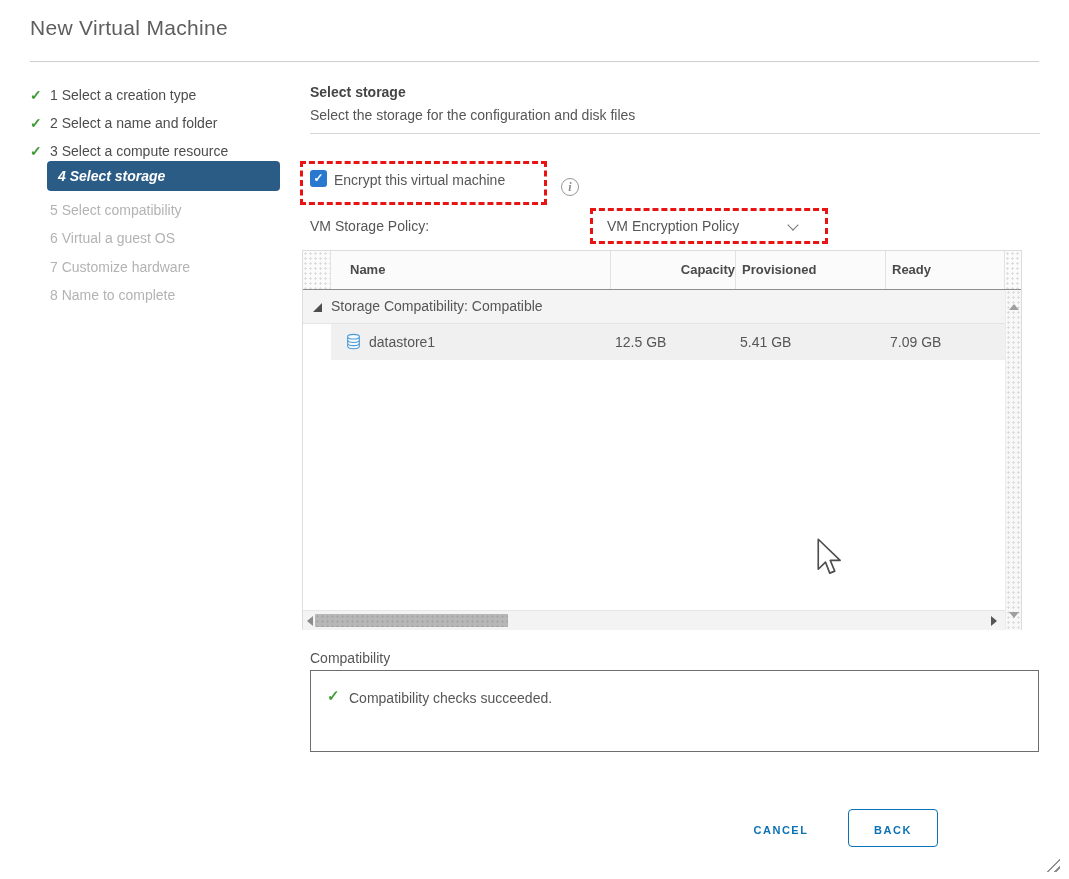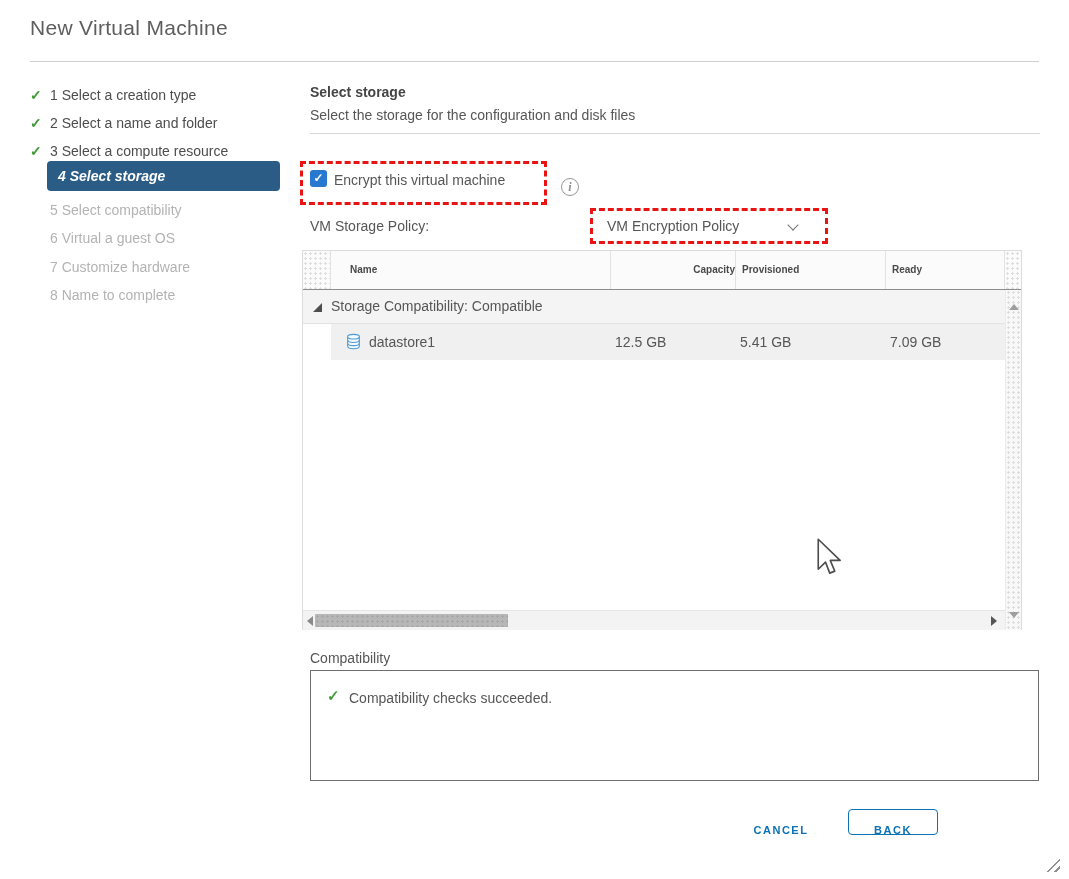--- a/index.html
+++ b/index.html
@@ -51,21 +51,21 @@
   
   .pol-label { left:310px; top:218px; font-size:14px; color:#565656; }
   .pol-value { left:607px; top:218px; font-size:14px; color:#565656; }
   .chev { left:789px; top:221px; width:8px; height:8px; border-right:1.5px solid #767676;
           border-bottom:1.5px solid #767676; transform:rotate(45deg); }
 
   
   .tbl { left:302px; top:250px; width:720px; height:380px; border:1px solid #dcdcdc; background:#fff; }
   .dots { background-image: radial-gradient(circle, #dedede 1px, transparent 1.2px); background-size:5px 5px; }
   .thead { left:0; top:0; width:718px; height:39px; background-color:#fbfbfb; border-bottom:1px solid #8d8d8d; }
-  .th { position:absolute; top:0; height:38px; line-height:38px; font-size:10px; font-weight:700;
+  .th { position:absolute; top:0; height:38px; line-height:38px; font-size:13px; font-weight:700;
         color:#4a4a4a; border-right:1px solid #e2e2e2; background-color:#fbfbfb; }
   .th-gutter { left:0; width:28px; }
   .th-name { left:28px; width:280px; padding-left:19px; }
   .th-cap  { left:308px; width:125px; padding-left:6px;text-align:right; }
   .th-prov { left:433px; width:150px; padding-left:6px; }
   .th-free { left:583px; width:119px; padding-left:6px; }
   .th-sb   { left:702px; width:16px; border-right:none; }
 
   .grp-row { left:0; top:39px; width:702px; height:34px; background:#f4f4f4; border-bottom:1px solid #e3e3e3; }
   .tri { position:absolute; left:10px; top:13px; width:0; height:0;
@@ -83,29 +83,29 @@
   .arr-up   { left:3px; top:14px; border-left:5px solid transparent; border-right:5px solid transparent; border-bottom:6px solid #9f9f9f; }
   .arr-down { left:3px; top:322px; border-left:5px solid transparent; border-right:5px solid transparent; border-top:6px solid #9f9f9f; }
   .hsb { left:0; top:359px; width:702px; height:20px; background-color:#f3f3f3; border-top:1px solid #e6e6e6; }
   .arr-left  { left:4px; top:5px; border-top:5px solid transparent; border-bottom:5px solid transparent; border-right:6px solid #8a8a8a; }
   .arr-right { left:688px; top:5px; border-top:5px solid transparent; border-bottom:5px solid transparent; border-left:6px solid #555; }
   .hthumb { position:absolute; left:12px; top:3px; width:193px; height:13px; background-color:#b7b7b7;
             background-image: radial-gradient(circle, #a8a8a8 1px, transparent 1.2px); background-size:5px 5px; border-radius:1px; }
 
   
   .compat-label { left:310px; top:650px; font-size:14px; color:#565656; }
-  .compat-box { left:310px; top:670px; width:729px; height:111px; border:1px solid #6e6e6e; background:#fff; }
+  .compat-box { left:310px; top:670px; width:729px; height:82px; border:1px solid #6e6e6e; background:#fff; }
   .ck { position:absolute; left:16px; top:16px; color:#3f9c35; font-size:15px; font-weight:700; }
   .ck::after { content:"✓"; }
   .compat-msg { position:absolute; left:38px; top:19px; font-size:14px; color:#565656; }
 
   
   .btn { font-size:11px; font-weight:700; letter-spacing:1.5px; text-align:center; cursor:pointer; }
   .btn-cancel { left:742px; top:809px; width:78px; height:42px; line-height:42px; color:#0b72b5; }
-  .btn-back { left:848px; top:809px; width:90px; height:26px; line-height:40px; color:#0b72b5;
+  .btn-back { left:848px; top:809px; width:90px; height:38px; line-height:40px; color:#0b72b5;
               border:1px solid #0b72b5; border-radius:4px; background:#fff; }
   .btn-next { left:950px; top:809px; width:90px; height:42px; line-height:42px; color:#fff;
               background:#0b72b5; border-radius:4px; }
 
   
   .cursor { left:812px; top:537px; }
   .grip { left:1046px; top:858px; width:14px; height:14px;
           background: repeating-linear-gradient(135deg, #8f8f8f 0 2px, transparent 2px 5px);
           clip-path: polygon(100% 0, 100% 100%, 0 100%); }
 </style>

